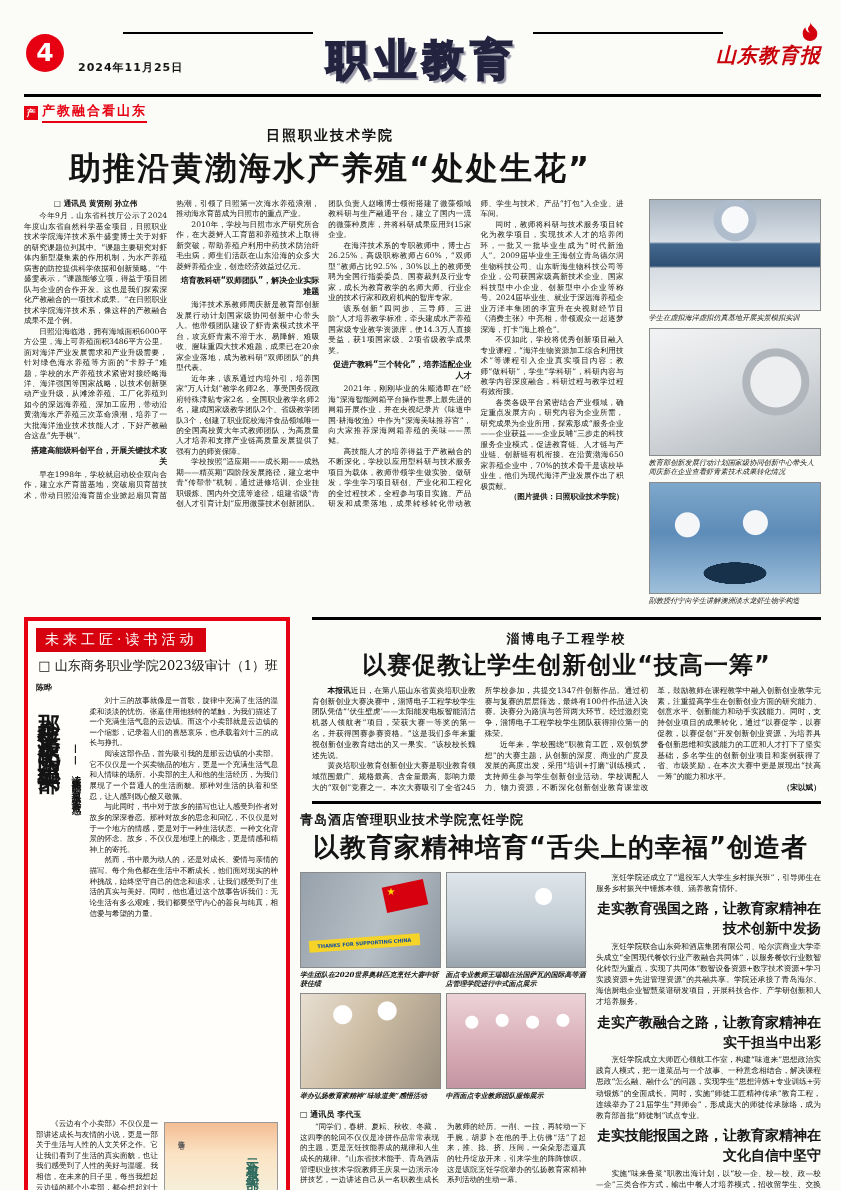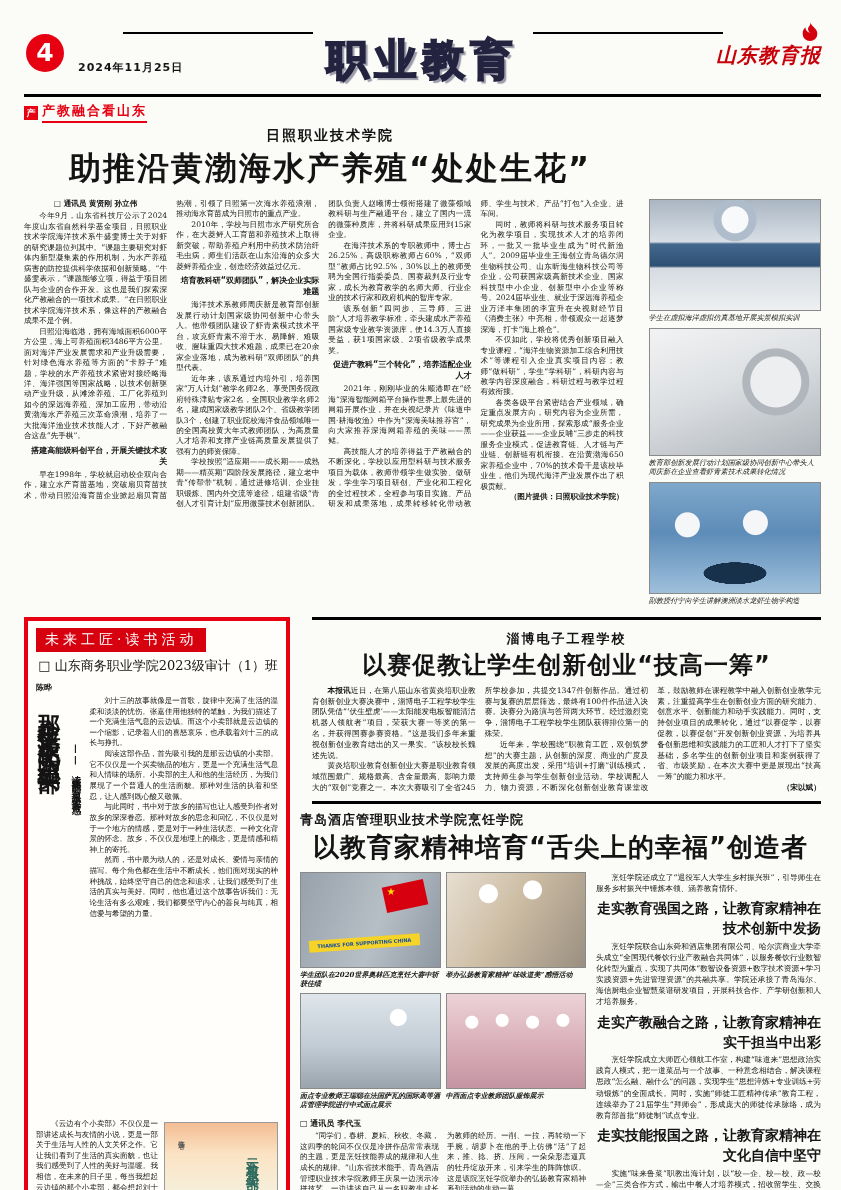--- a/index.html
+++ b/index.html
@@ -227,26 +227,26 @@
             <div class="q-grid">
               <div class="q-cell">
                 <div class="photo ph-flag">
                   <div class="flag-red"></div>
                   <div class="flag-star">★</div>
                   <div class="banner-strip">THANKS FOR SUPPORTING CHINA</div>
                 </div>
                 <div class="cap">学生团队在2020世界奥林匹克烹饪大赛中斩获佳绩</div>
               </div>
               <div class="q-cell">
+                <div class="photo ph-pastry"></div>
+                <div class="cap">面点专业教师王瑞聪在法国萨瓦的国际高等酒店管理学院进行中式面点展示</div>
+              </div>
+              <div class="q-cell">
                 <div class="photo ph-cook"></div>
                 <div class="cap">举办弘扬教育家精神“味咏道美”感悟活动</div>
-              </div>
-              <div class="q-cell">
-                <div class="photo ph-pastry"></div>
-                <div class="cap">面点专业教师王瑞聪在法国萨瓦的国际高等酒店管理学院进行中式面点展示</div>
               </div>
               <div class="q-cell">
                 <div class="photo ph-team"></div>
                 <div class="cap">中西面点专业教师团队服饰展示</div>
               </div>
             </div>
             <div class="q-byline">□ 通讯员 李代玉</div>
             <div class="q-cols">
               <p class="bp">“同学们，春耕、夏耘、秋收、冬藏，这四季的轮回不仅仅是冷拼作品常常表现的主题，更是烹饪技能养成的规律和人生成长的规律。”山东省技术能手、青岛酒店管理职业技术学院教师王庆泉一边演示冷拼技艺，一边讲述自己从一名职教生成长为教师的经历。一削、一拉，再转动一下手腕，胡萝卜在他的手上仿佛“活”了起来，推、捻、挤、压间，一朵朵形态逼真的牡丹绽放开来，引来学生的阵阵惊叹。这是该院烹饪学院举办的弘扬教育家精神系列活动的生动一幕。</p>
             </div>

